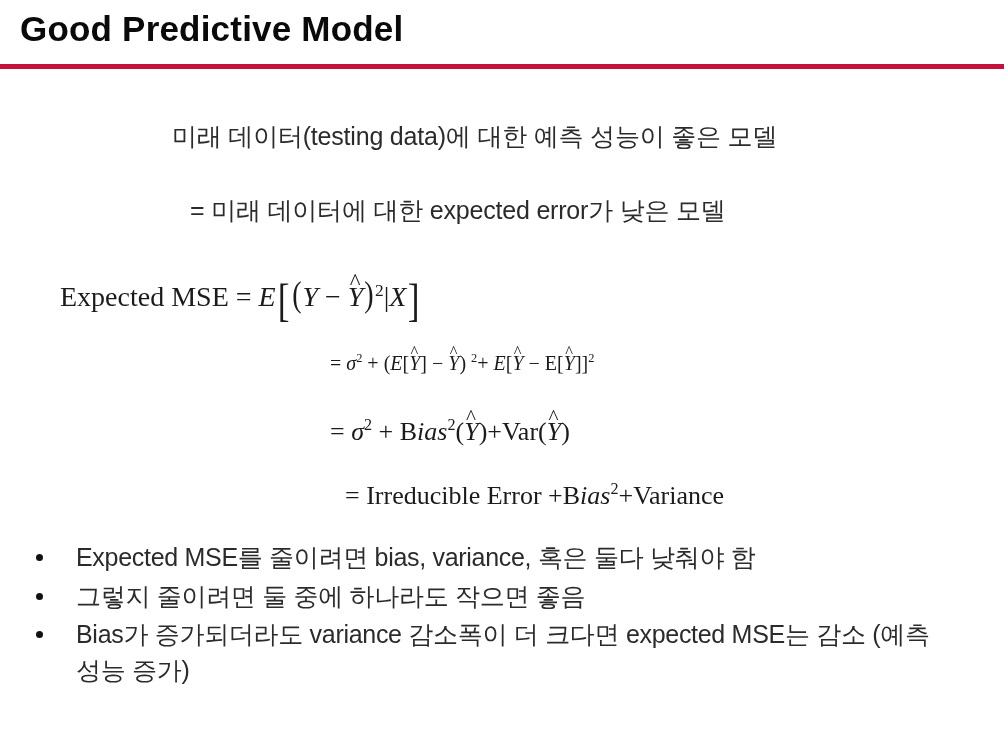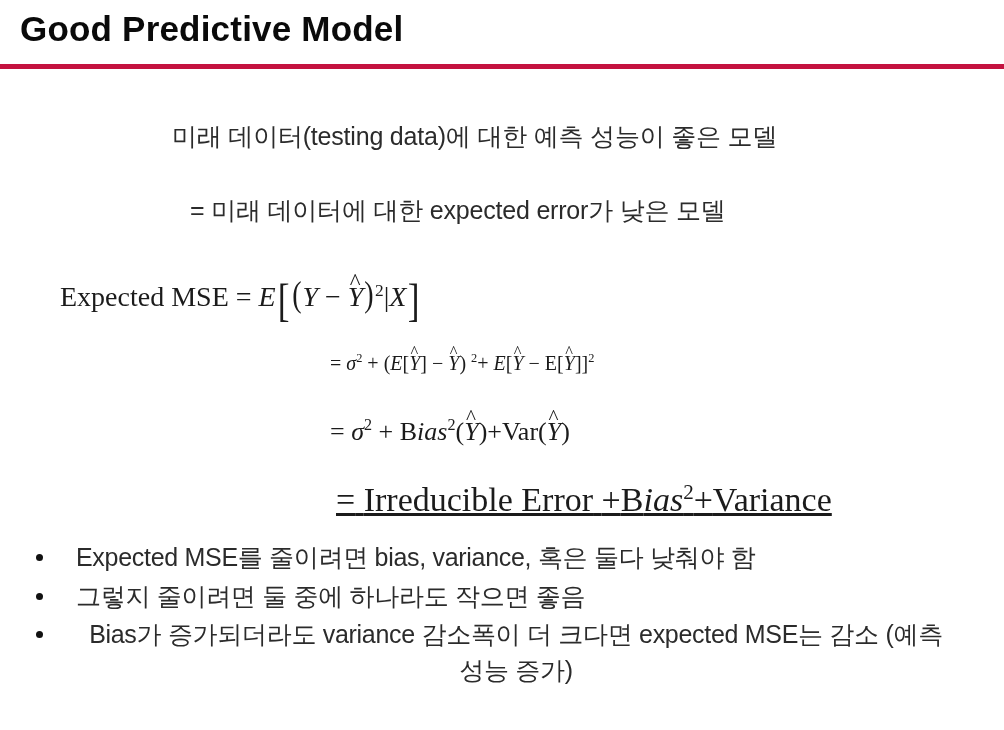--- a/index.html
+++ b/index.html
@@ -81,24 +81,23 @@
     left: 330px;
     top: 352px;
     font-size: 20px;
   }
   .math-line-3 {
     left: 330px;
     top: 417px;
     font-size: 26px;
   }
   .math-line-4 {
-    left: 336px;
+    left: 345px;
     top: 481px;
-    font-size: 34px;
-    text-decoration: underline;
+    font-size: 26px;
   }
 
   .mi { font-style: italic; }
   .mu { font-style: normal; }
   .sup {
     font-size: 0.62em;
     vertical-align: super;
     line-height: 0;
   }
   .bigbr {
@@ -148,21 +147,21 @@
   }
   .bullet-text {
     margin-left: 42px;
     font-family: "Liberation Sans", sans-serif;
     font-size: 25px;
     color: #2b2b2b;
     line-height: 1.42;
     letter-spacing: -0.3px;
     white-space: nowrap;
   }
-  .bullet-text.wrapping { white-space: normal; max-width: 880px; text-align: center; }
+  .bullet-text.wrapping { white-space: normal; max-width: 880px; }
 </style>
 </head>
 <body>
 
 <div class="slide">
 
   <div class="slide-title">Good Predictive Model</div>
 
   <div class="title-rule"></div>
 

